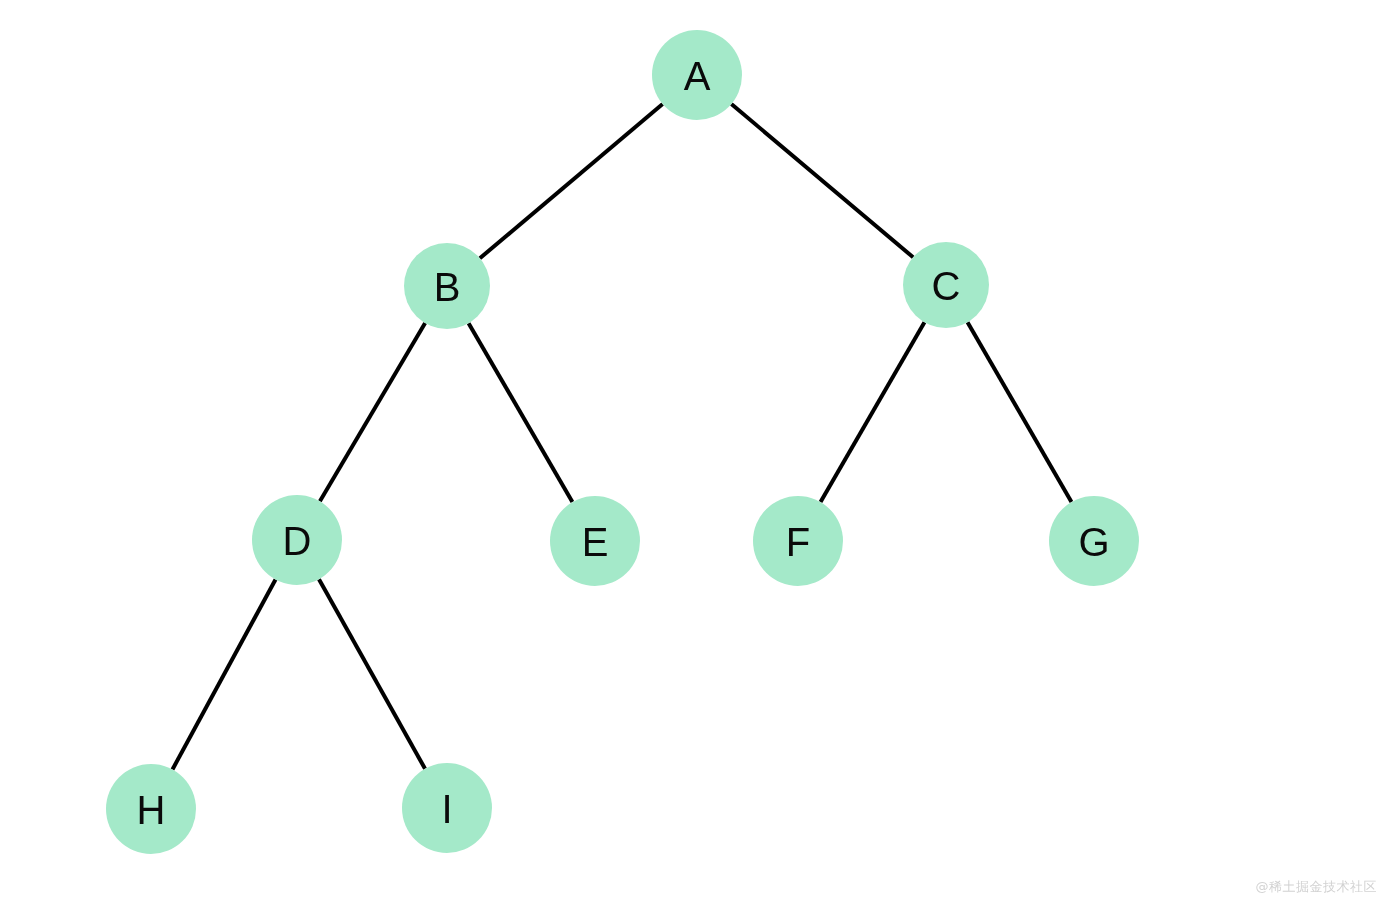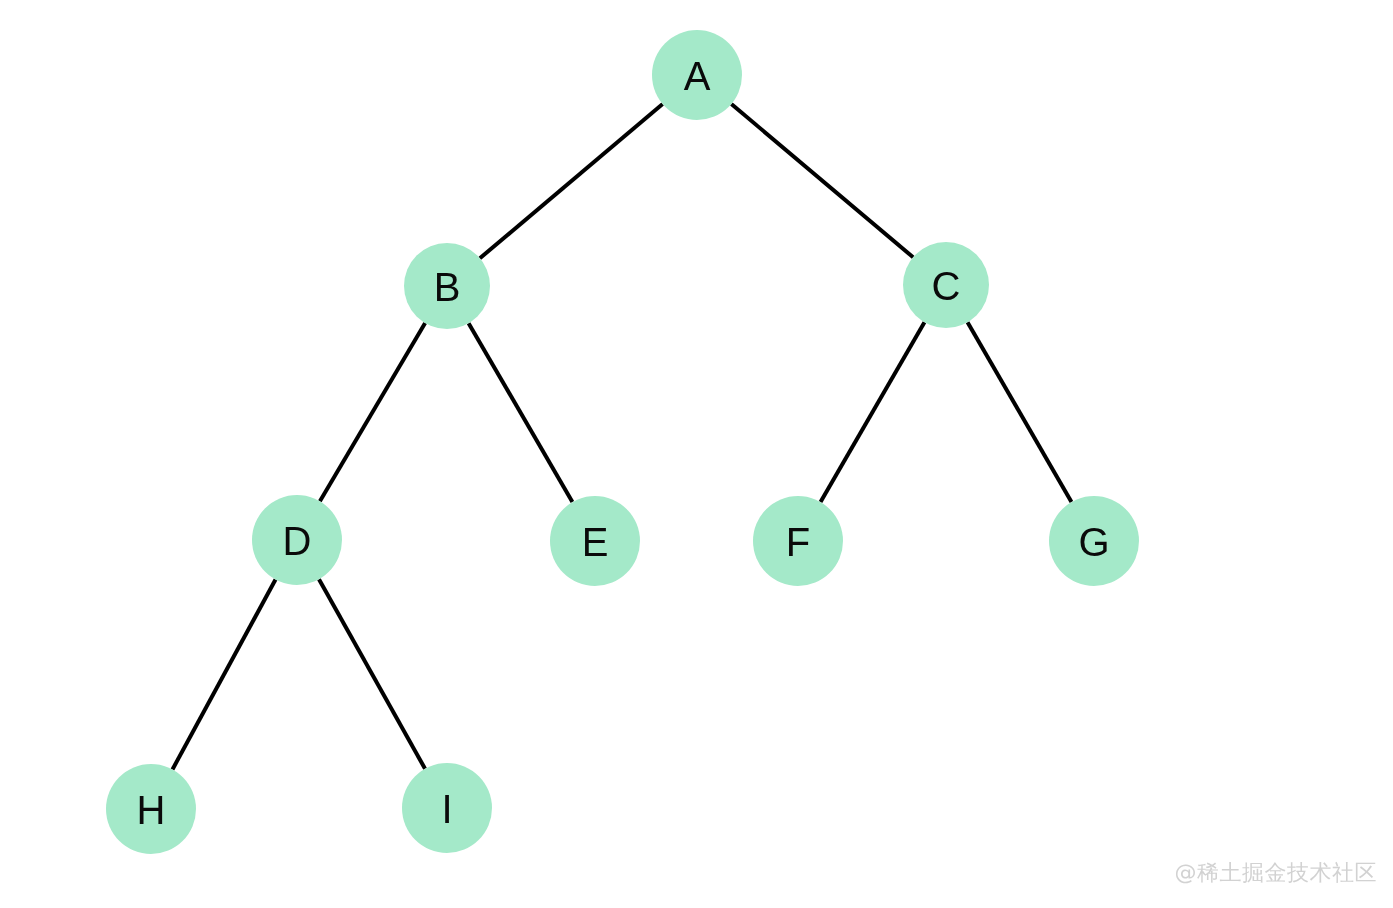--- a/index.html
+++ b/index.html
@@ -39,23 +39,23 @@
     font-family: "Liberation Sans", sans-serif;
     font-size: 40px;
     fill: #0a0a0a;
     text-anchor: middle;
     dominant-baseline: central;
     user-select: none;
   }
   .watermark {
     position: absolute;
     right: 16px;
-    bottom: 20px;
+    bottom: 12px;
     font-family: "DejaVu Sans", sans-serif;
-    font-size: 22px;
+    font-size: 13px;
     color: #d2d2d2;
     letter-spacing: 0.5px;
     white-space: nowrap;
   }
 </style>
 </head>
 <body>
 
 <div id="tree-canvas">
 

